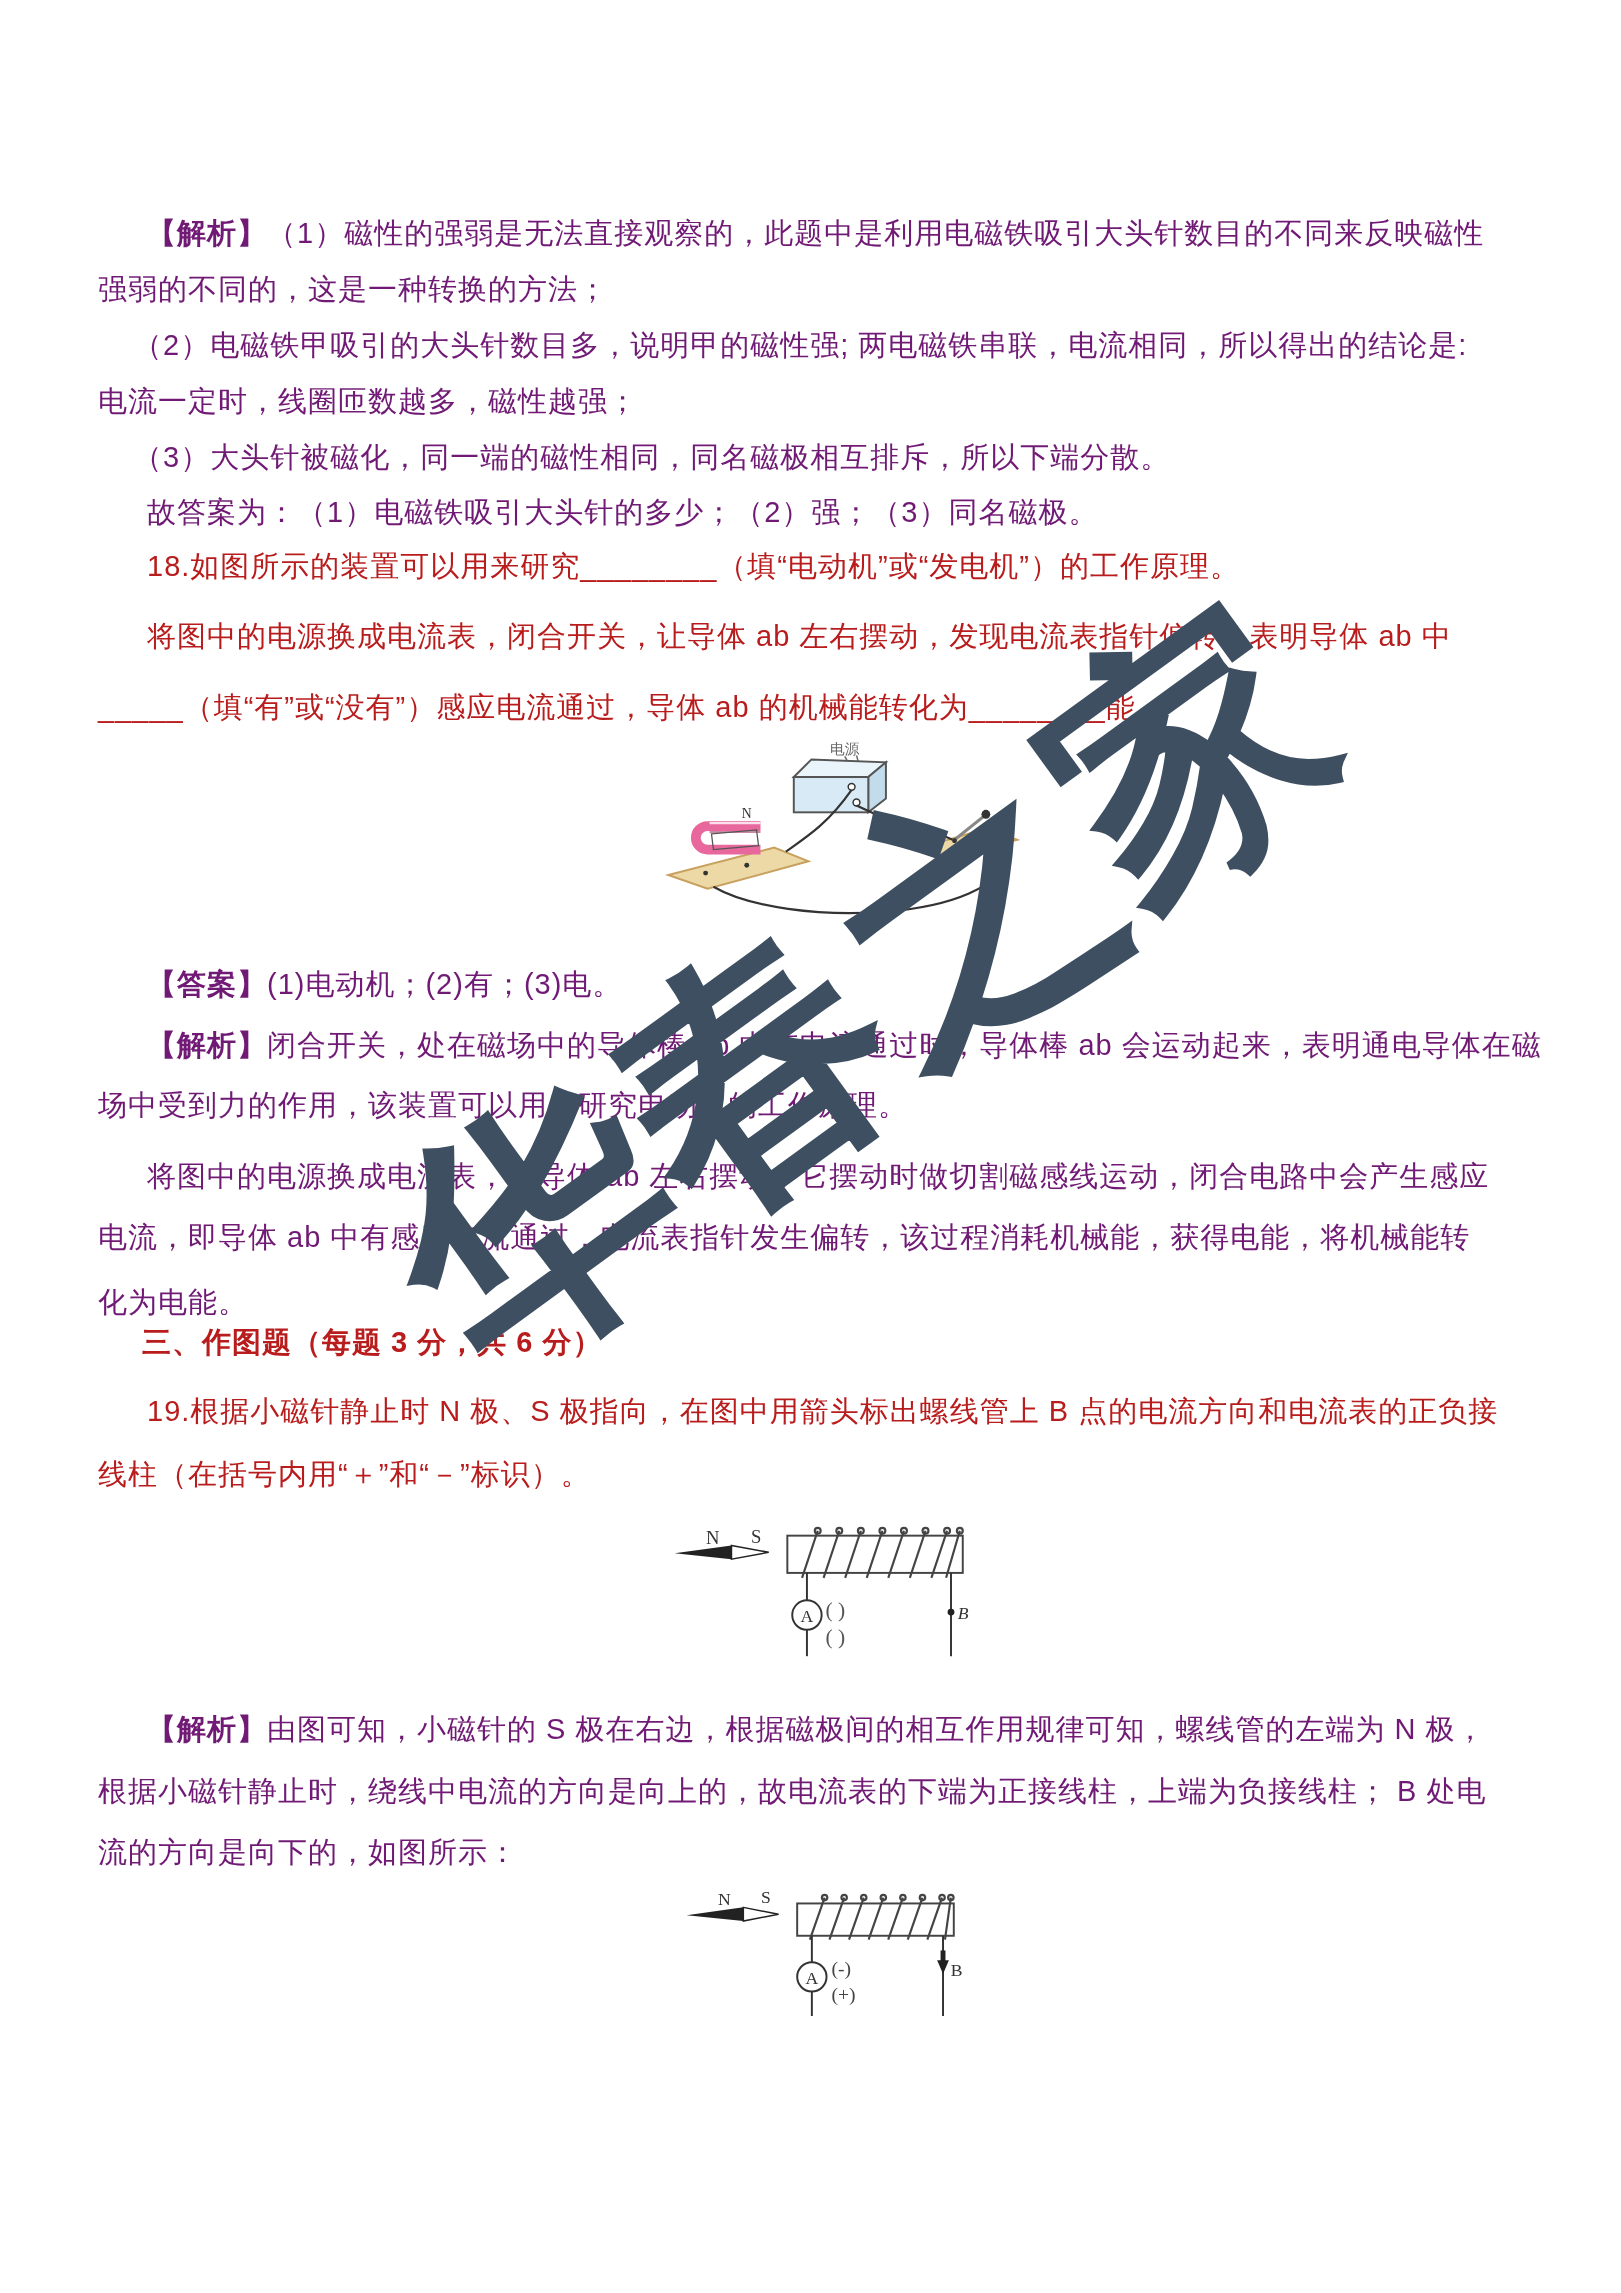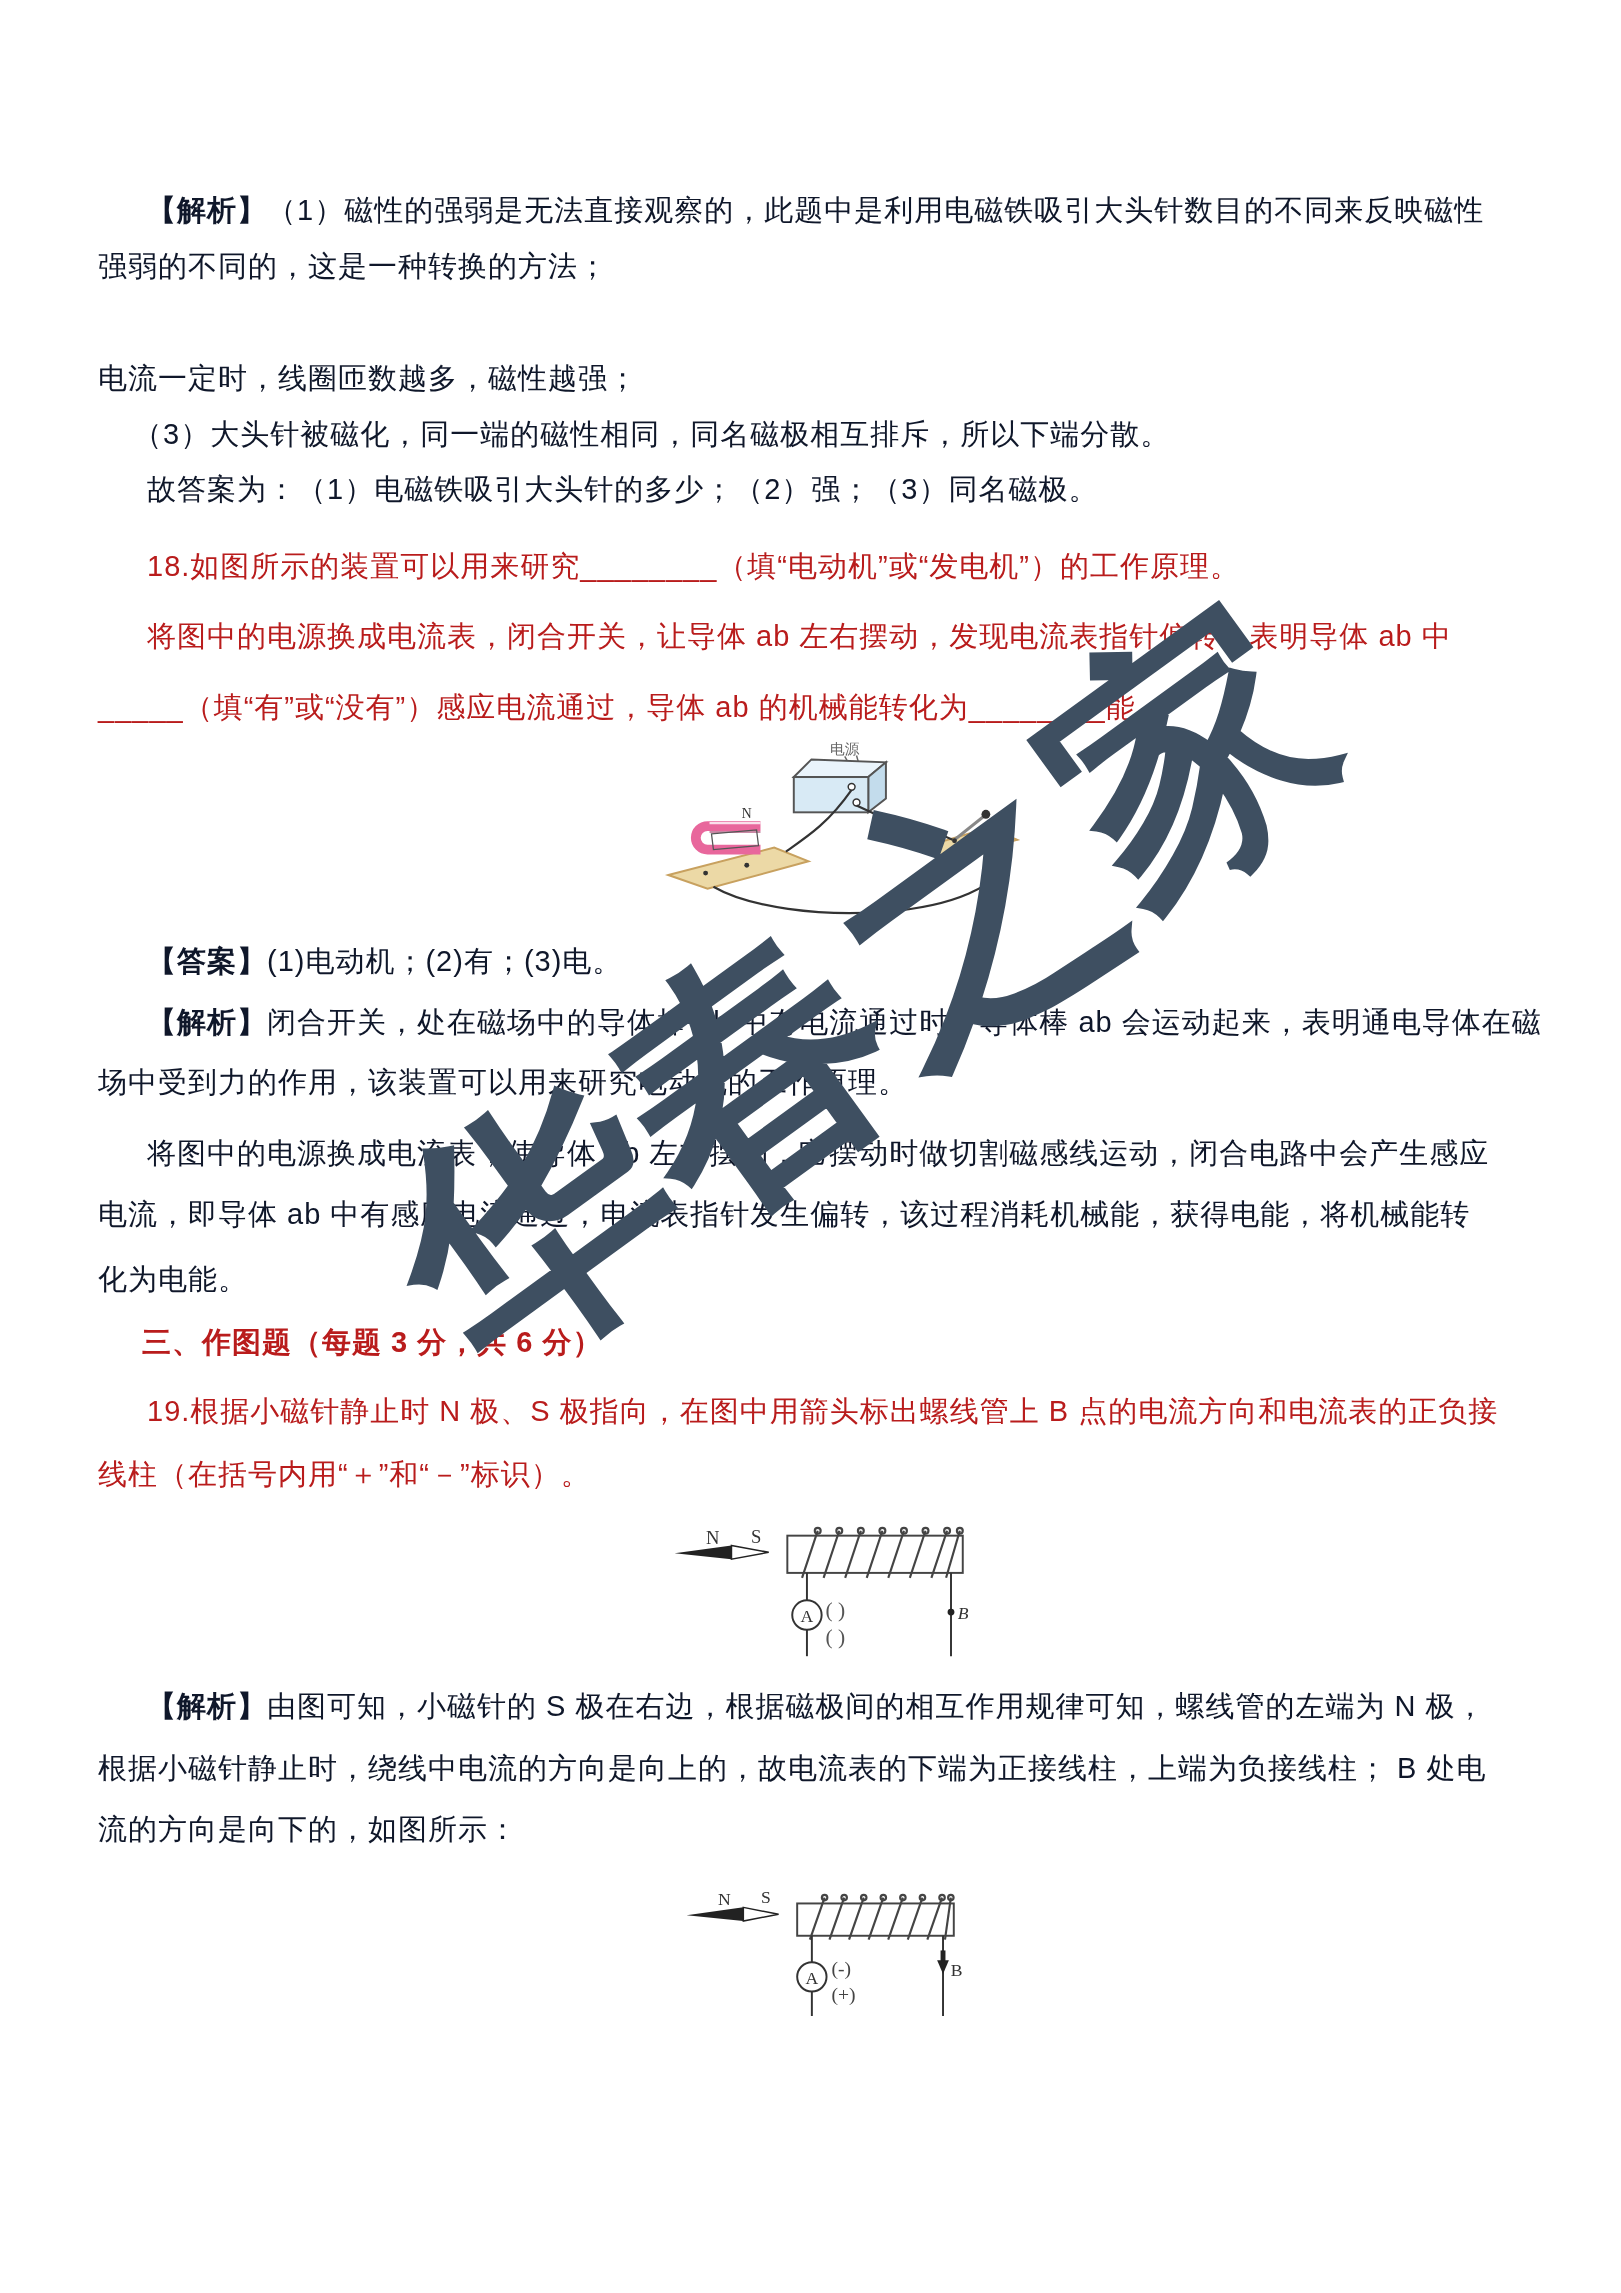--- a/index.html
+++ b/index.html
@@ -4,21 +4,21 @@
 <style>
   html,body{margin:0;padding:0;background:#888;}
   #page{
     position:relative;width:1621px;height:2294px;background:#ffffff;
     font-family:"Liberation Sans","DejaVu Sans",sans-serif;overflow:hidden;
   }
   .line{
     position:absolute;white-space:nowrap;font-size:29px;line-height:35px;
     color:#b91c1c;letter-spacing:1px;
   }
-  .red{color:#0f172a;}
+  .red{color:#701a75;margin-top:23px;}
   .tag{font-weight:bold;}
   .bold{font-weight:bold;}
   #watermark{
     position:absolute;left:235px;top:843px;width:1255px;height:294px;
     display:flex;align-items:center;justify-content:center;
     transform:rotate(-36deg);transform-origin:50% 50%;
     z-index:5;pointer-events:none;
   }
   #watermark span{
     font-size:267px;font-weight:bold;letter-spacing:2px;line-height:1;
@@ -27,20 +27,21 @@
   .fig{position:absolute;}
   svg text{font-family:"Liberation Serif","DejaVu Serif",serif;}
 </style>
 </head>
 <body>
 
 <div id="page">
 
   <div class="line red" style="top:193px;left:147px"><span class="tag">【解析】</span><span>（1）磁性的强弱是无法直接观察的，此题中是利用电磁铁吸引大头针数目的不同来反映磁性</span></div>
   <div class="line red" style="top:249px;left:98px">强弱的不同的，这是一种转换的方法；</div>
+  <div class="line red" style="top:305px;left:133px">（2）电磁铁甲吸引的大头针数目多，说明甲的磁性强; 两电磁铁串联，电流相同，所以得出的结论是:</div>
   <div class="line red" style="top:361px;left:98px">电流一定时，线圈匝数越多，磁性越强；</div>
   <div class="line red" style="top:417px;left:133px">（3）大头针被磁化，同一端的磁性相同，同名磁极相互排斥，所以下端分散。</div>
   <div class="line red" style="top:472px;left:147px">故答案为：（1）电磁铁吸引大头针的多少；（2）强；（3）同名磁极。</div>
 
   <div class="line" style="top:549px;left:147px">18.如图所示的装置可以用来研究________（填“电动机”或“发电机”）的工作原理。</div>
   <div class="line" style="top:619px;left:147px">将图中的电源换成电流表，闭合开关，让导体 ab 左右摆动，发现电流表指针偏转，表明导体 ab 中</div>
   <div class="line" style="top:690px;left:98px">_____（填“有”或“没有”）感应电流通过，导体 ab 的机械能转化为________能。</div>
 
   <svg class="fig" style="top:730px;left:627px" width="412" height="196" viewBox="0 0 420 200">
 

